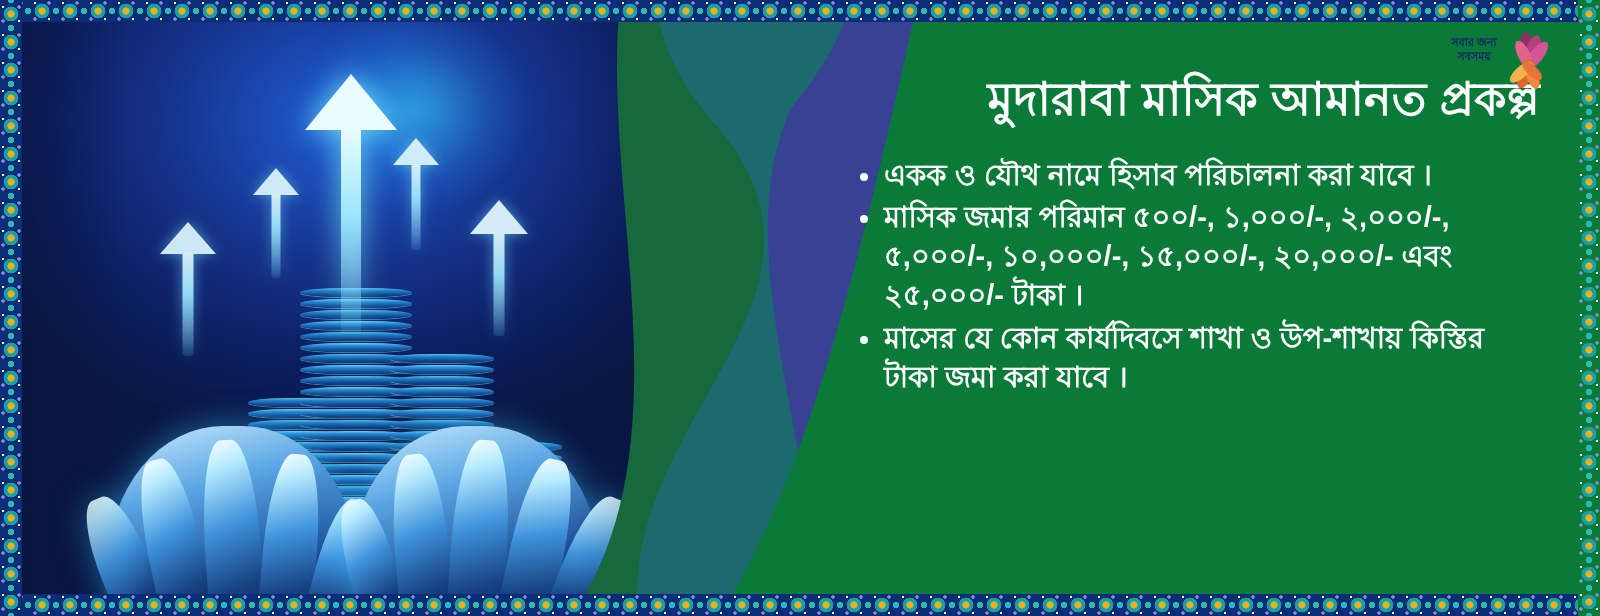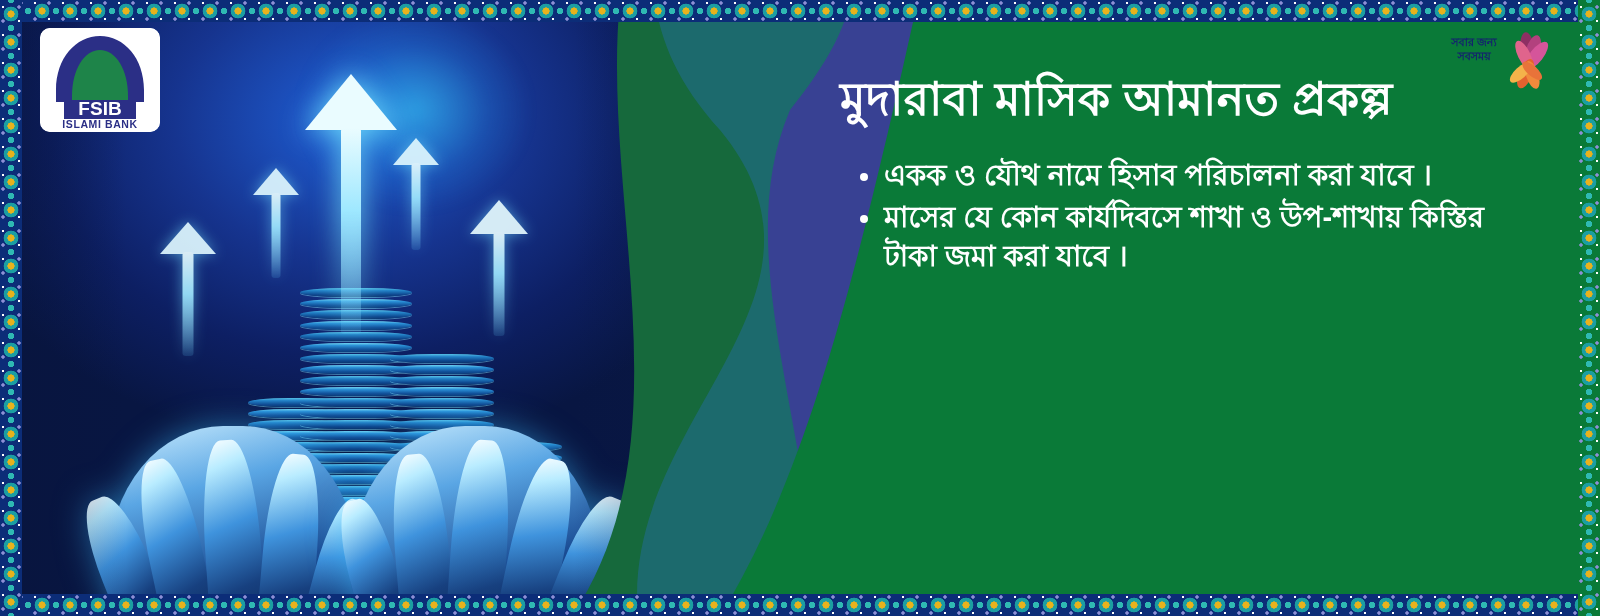--- a/index.html
+++ b/index.html
@@ -122,21 +122,21 @@
     position:absolute;top:0;left:820px;right:0;height:616px;
     background:#0a7a38;z-index:4;
   }
 
   .content{
     position:absolute;z-index:20;
     left:840px;top:74px;width:700px;
     color:#ffffff;
   }
 
-  .title-block{text-align:left;}
+  .title-block{text-align:right;}
   .title-line1{
     font-size:46px;font-weight:bold;line-height:1.12;
     letter-spacing:.3px;white-space:nowrap;
   }
   .title-line2{
     font-size:54px;font-weight:bold;line-height:1.08;margin-top:-2px;
   }
 
   .bullets{
     margin:30px 0 0 14px;padding:0;list-style:none;
@@ -339,33 +339,20 @@
 
   <div class="green-panel"></div>
 
   <svg class="ribbons" viewBox="0 0 420 616" preserveAspectRatio="none">
     <path d="M 60 0 L 420 0 L 420 616 L 12 616 C 130 440 40 200 60 0 Z" fill="#16693c"></path>
     <path d="M 95 0 L 420 0 L 420 616 L 78 616 C 60 420 300 300 160 130 C 118 84 100 40 95 0 Z" fill="#1d6a6e" opacity="0.97"></path>
     <path d="M 290 0 L 420 0 L 420 616 L 258 616 C 250 420 170 250 230 110 C 262 70 284 34 290 0 Z" fill="#3a3f96" opacity="0.95"></path>
     <path d="M 358 0 L 420 0 L 420 616 L 160 616 C 250 470 300 260 358 0 Z" fill="#0a7a38"></path>
   </svg>
 
-  <div class="fsib-logo">
-    <svg viewBox="0 0 120 104" width="120" height="104">
-      <rect x="0" y="0" width="120" height="104" rx="10" fill="#ffffff"></rect>
-      <path d="M60 8 C 84 8 104 30 104 62 L 104 74 L 86 74 L 86 62
-               C 86 40 74 25 60 25 C 46 25 34 40 34 62 L 34 74 L 16 74 L 16 62
-               C 16 30 36 8 60 8 Z" fill="#2b2f86"></path>
-      <path d="M60 22 C 76 22 88 42 88 68 L 88 78 L 32 78 L 32 68
-               C 32 42 44 22 60 22 Z" fill="#1e8449"></path>
-      <rect x="24" y="72" width="72" height="19" fill="#2b2f86"></rect>
-      <text x="60" y="87" text-anchor="middle" font-family="Liberation Sans, sans-serif" font-size="19" font-weight="bold" fill="#ffffff">FSIB</text>
-      <text x="60" y="100" text-anchor="middle" font-family="Liberation Sans, sans-serif" font-size="10.5" font-weight="bold" letter-spacing="0.6" fill="#2b2f86">ISLAMI BANK</text>
-    </svg>
-  </div>
 
   <div class="tagline-mark">
     <div class="tagline-text">
       <div>সবার জন্য</div>
       <div>সবসময়</div>
     </div>
     <svg viewBox="0 0 60 62" width="62" height="64" style="position:absolute;right:0;top:0;">
       <g transform="translate(30,34)">
         <ellipse cx="0" cy="-14" rx="7" ry="18" fill="#8e2f63" transform="rotate(-6)"></ellipse>
         <ellipse cx="0" cy="-13" rx="7" ry="17" fill="#b2417e" transform="rotate(16)"></ellipse>
@@ -379,20 +366,21 @@
     </svg>
   </div>
 
   <div class="content">
     <div class="title-block">
       <div class="title-line1">মুদারাবা মাসিক আমানত প্রকল্প</div>
     </div>
 
     <ul class="bullets">
       <li>একক ও যৌথ নামে হিসাব পরিচালনা করা যাবে ।</li>
+      <li>মাসিক জমার পরিমান ৫০০/-, ১,০০০/-, ২,০০০/-, ৫,০০০/-, ১০,০০০/-, ১৫,০০০/-, ২০,০০০/- এবং ২৫,০০০/- টাকা ।</li>
       <li>মাসের যে কোন কার্যদিবসে শাখা ও উপ-শাখায় কিস্তির টাকা জমা করা যাবে ।</li>
     </ul>
   </div>
 
   <div class="ornament-frame">
     <div class="orn orn-top orn-h"></div>
     <div class="orn orn-bottom orn-h"></div>
     <div class="orn orn-left orn-v"></div>
     <div class="orn orn-right orn-v on-green"></div>
   </div>

